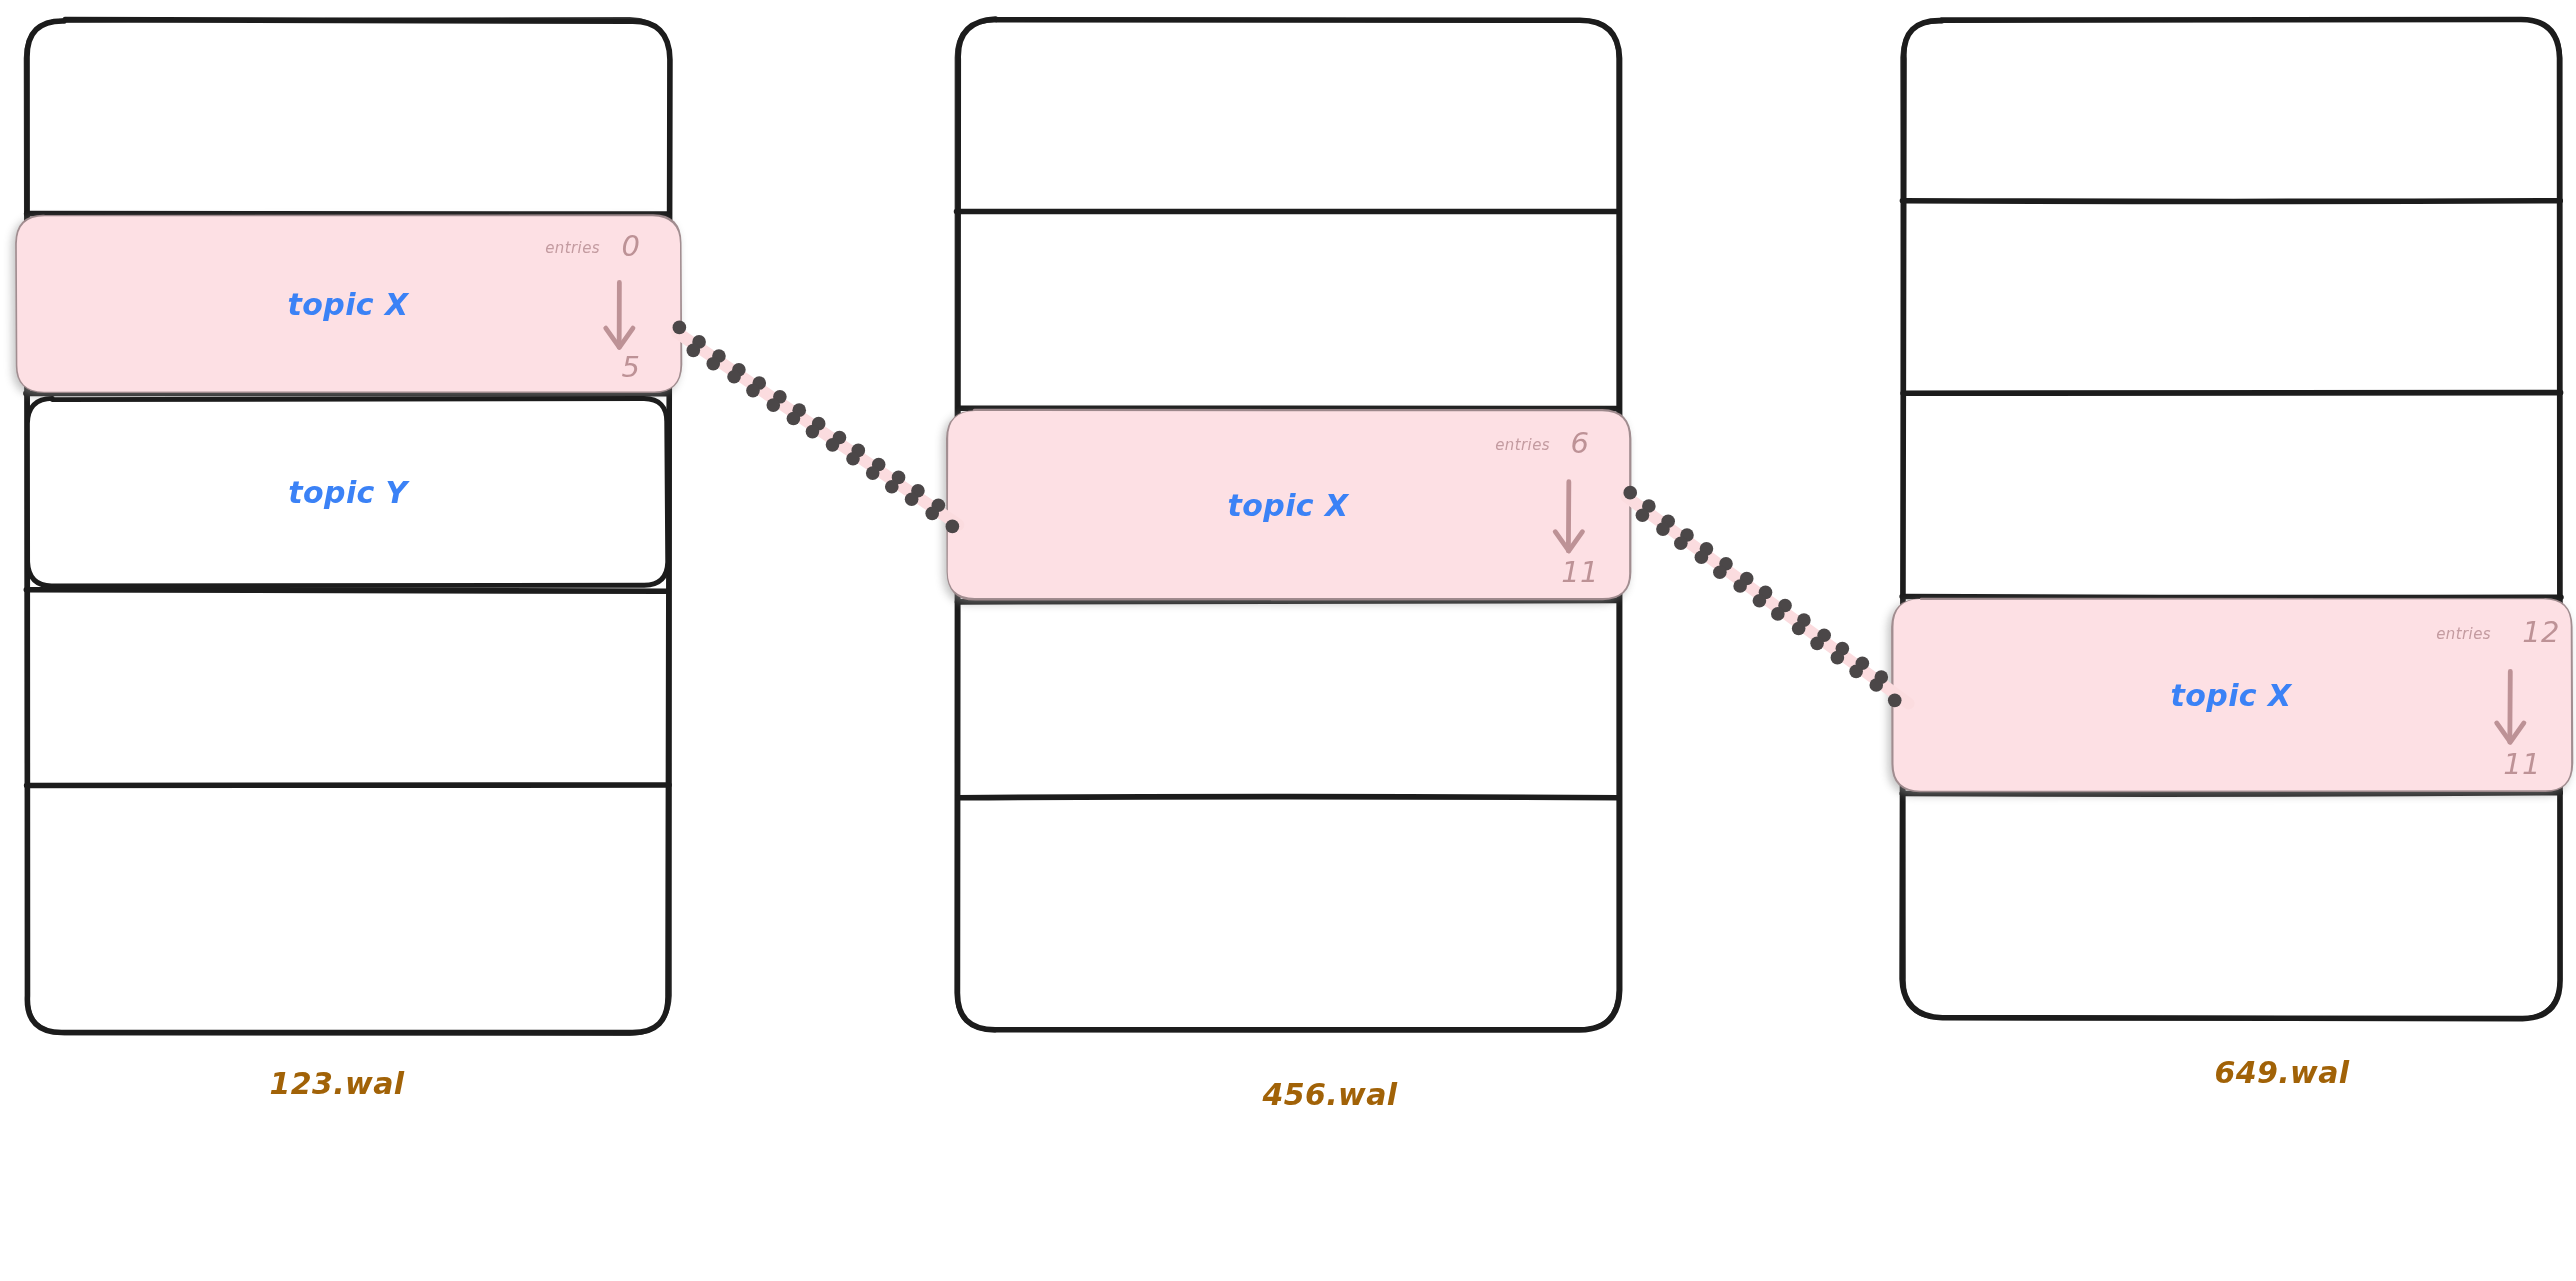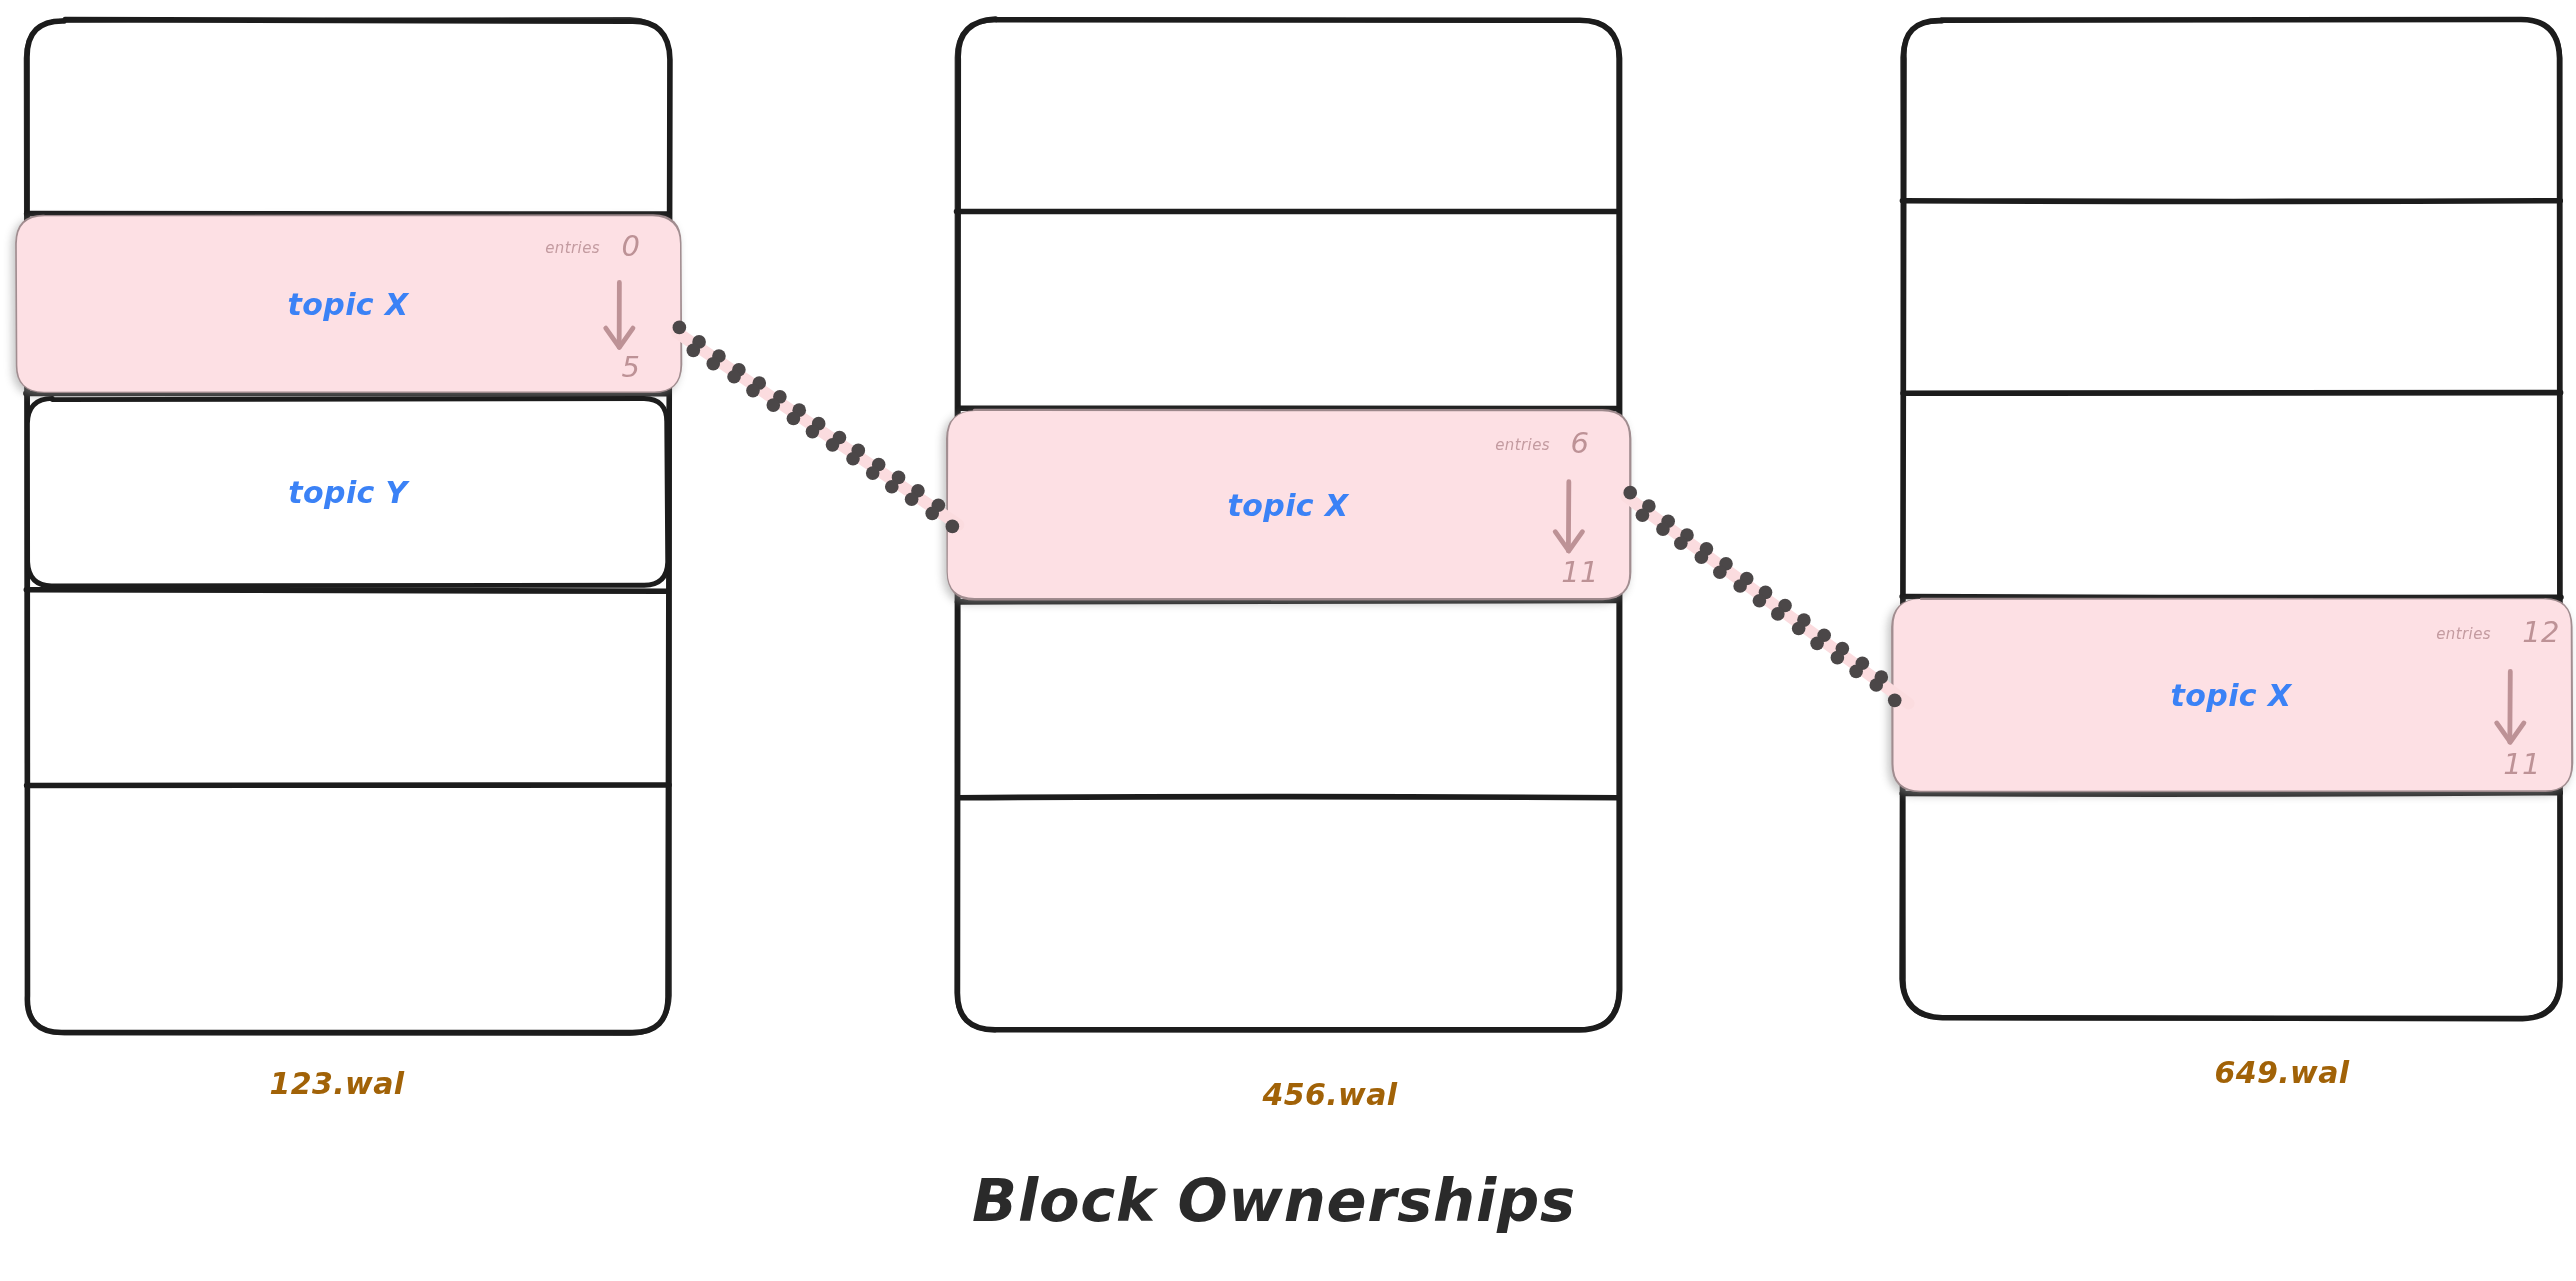--- a/index.html
+++ b/index.html
@@ -341,16 +341,15 @@
       <div class="hand entries-num" style="left: 1580px; top: 443px;">6</div>
       <div class="hand entries-num" style="left: 1580px; top: 572px;">11</div>
       <div class="hand wal-caption" style="left: 1330px; top: 1094px;">456.wal</div>
       <div class="hand row-label" style="left: 2231px; top: 695px;">topic X</div>
       <div class="hand entries-word" style="left: 2491px; top: 634px;">entries</div>
       <div class="hand entries-num" style="left: 2522px; top: 632px; margin-left: 19px;">12</div>
       <div class="hand entries-num" style="left: 2522px; top: 764px;">11</div>
       <div class="hand wal-caption" style="left: 2282px; top: 1072px;">649.wal</div>
     </div>
 
-  <div class="hand" id="page-title" style="left: 1274px; top: 1200px;">Block Ownerships</div>
 
 </div>
 
 
 </body></html>

